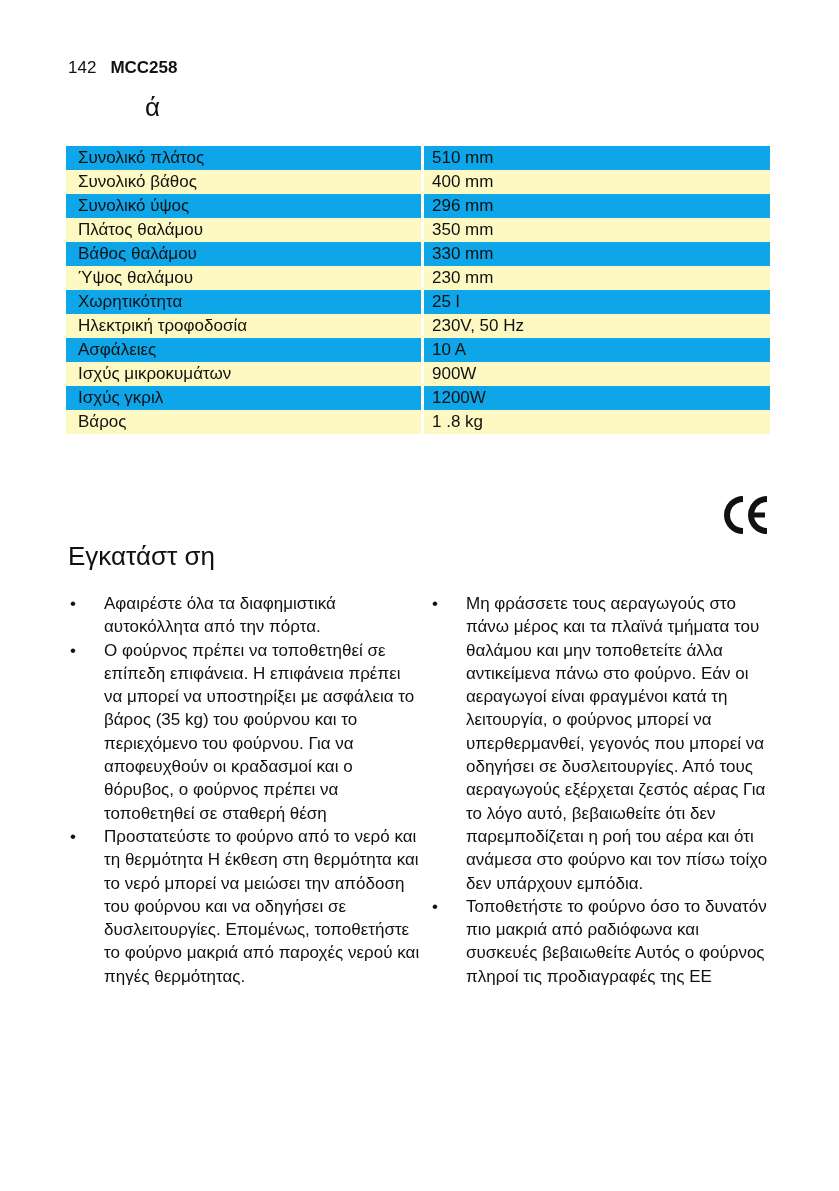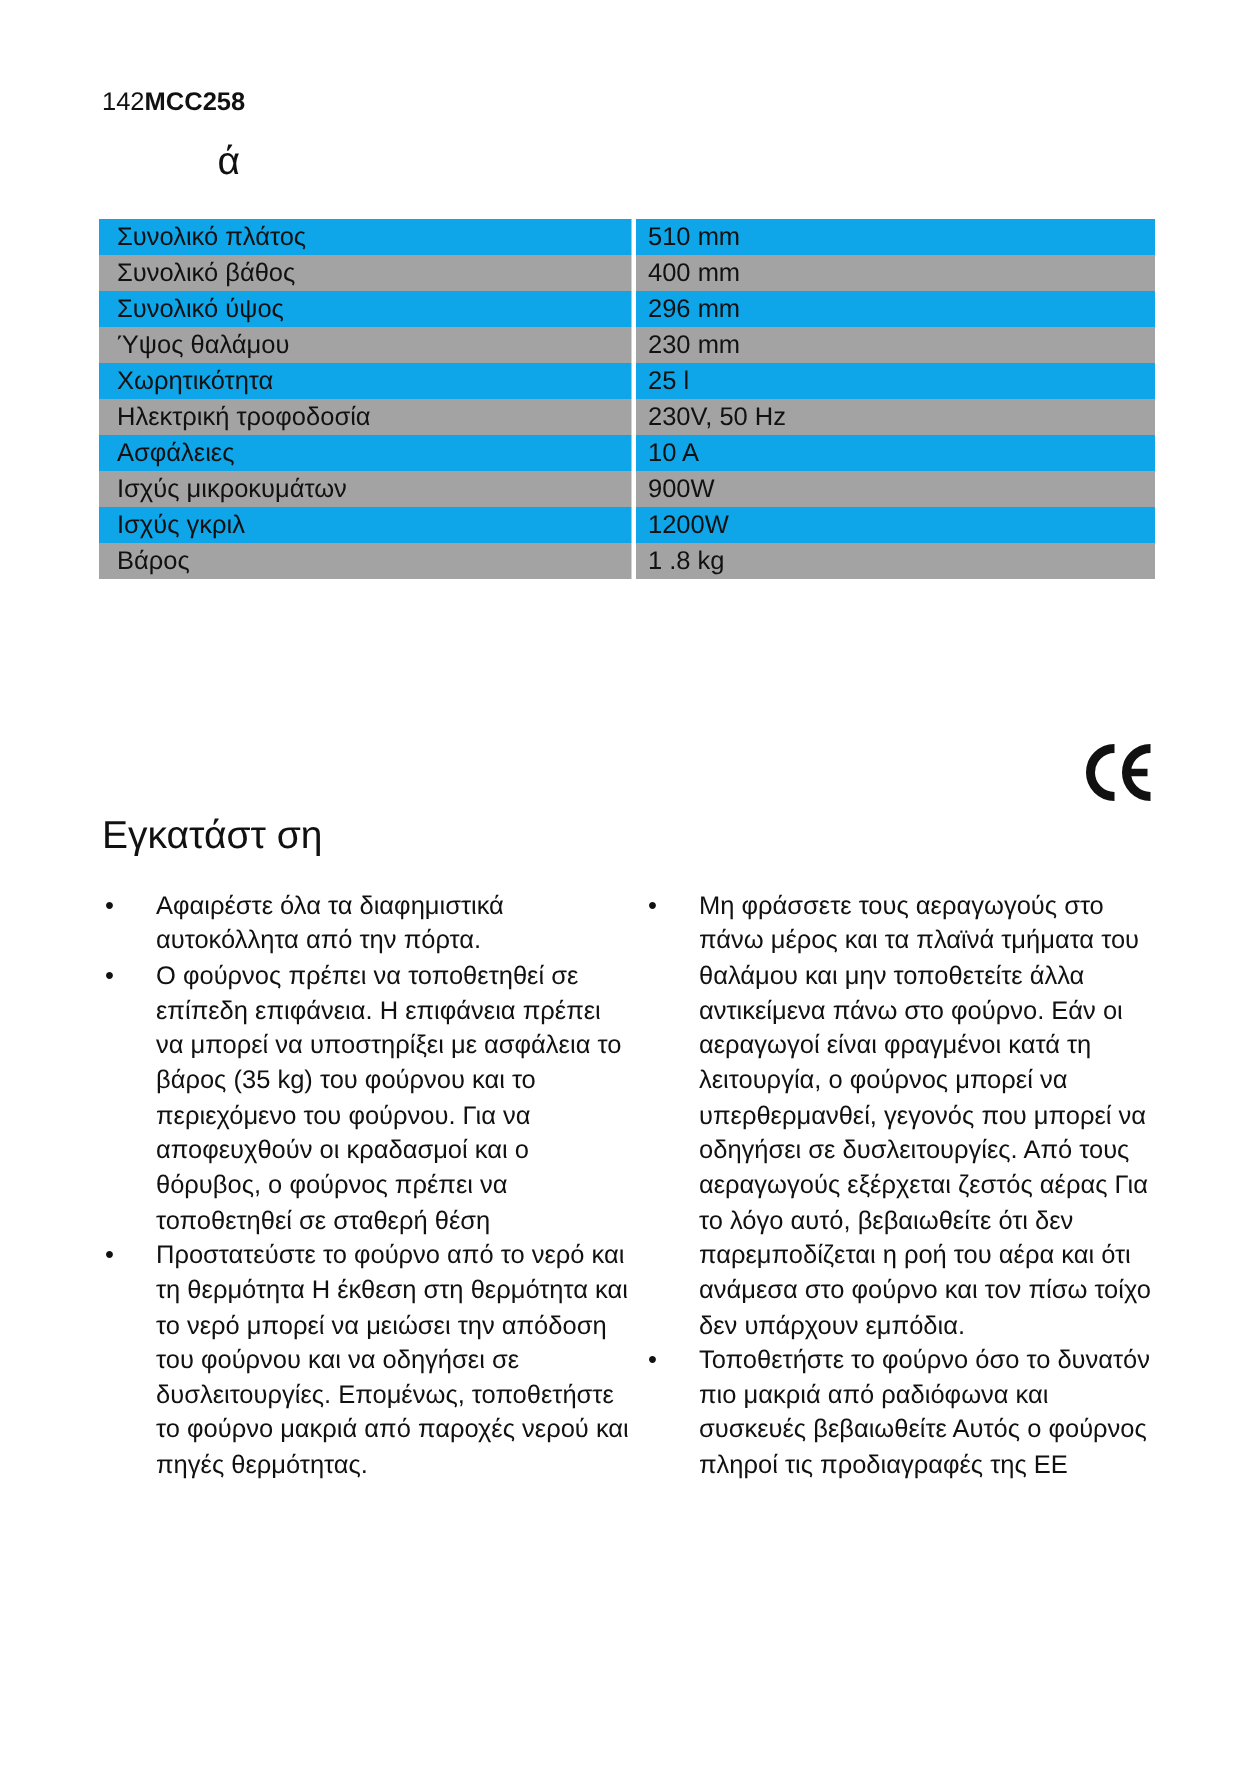--- a/index.html
+++ b/index.html
@@ -1,28 +1,28 @@
 <!DOCTYPE html>
 <html><head>
 <meta charset="utf-8">
 <style>
   html, body { margin:0; padding:0; background:#ffffff; }
   body { width:839px; height:1191px; position:relative; overflow:hidden;
          font-family:"Liberation Sans", sans-serif; color:#111; }
   .hdr { position:absolute; left:68px; top:58px; font-size:17px; }
-  .hdr .num { }
+  .hdr .num { margin-right:14px; }
   .hdr .model { font-weight:bold; }
   .sec-title { position:absolute; left:145px; top:92px; font-size:26px; }
   table.specs { position:absolute; left:66px; top:146px; width:704px;
                 border-collapse:collapse; font-size:17px; }
   table.specs td { height:24px; padding:0 0 0 12px; line-height:24px; }
   table.specs td.k { width:343px; }
   table.specs td.v { border-left:3px solid #ffffff; padding-left:8px; }
   table.specs tr.light td { background:#0ea5e9; }
-  table.specs tr.dark td { background:#a3a3a3;margin-left:45px; }
+  table.specs tr.dark td { background:#fef9c3;margin-left:45px; }
   .ce { position:absolute; left:724px; top:496px; width:46px; height:38px; }
   .inst-title { position:absolute; left:68px; top:541px; font-size:26px; }
   .col { position:absolute; top:592px; font-size:17px; line-height:23.3px; }
   .col.left { left:70px; width:350px; }
   .col.right { left:432px; width:340px; }
   .col ul { list-style:none; margin:0; padding:0; }
   .col li { position:relative; padding-left:34px; }
   .col li .bullet { position:absolute; left:0; top:0; }
 </style>
 </head>
@@ -40,20 +40,28 @@
         <td class="k">Συνολικό πλάτος</td>
         <td class="v">510 mm</td>
       </tr>
       <tr class="dark">
         <td class="k">Συνολικό βάθος</td>
         <td class="v">400 mm</td>
       </tr>
       <tr class="light">
         <td class="k">Συνολικό ύψος</td>
         <td class="v">296 mm</td>
+      </tr>
+      <tr class="dark">
+        <td class="k">Πλάτος θαλάμου</td>
+        <td class="v">350 mm</td>
+      </tr>
+      <tr class="light">
+        <td class="k">Βάθος θαλάμου</td>
+        <td class="v">330 mm</td>
       </tr>
       <tr class="dark">
         <td class="k">Ύψος θαλάμου</td>
         <td class="v">230 mm</td>
       </tr>
       <tr class="light">
         <td class="k">Χωρητικότητα</td>
         <td class="v">25 l</td>
       </tr>
       <tr class="dark">

